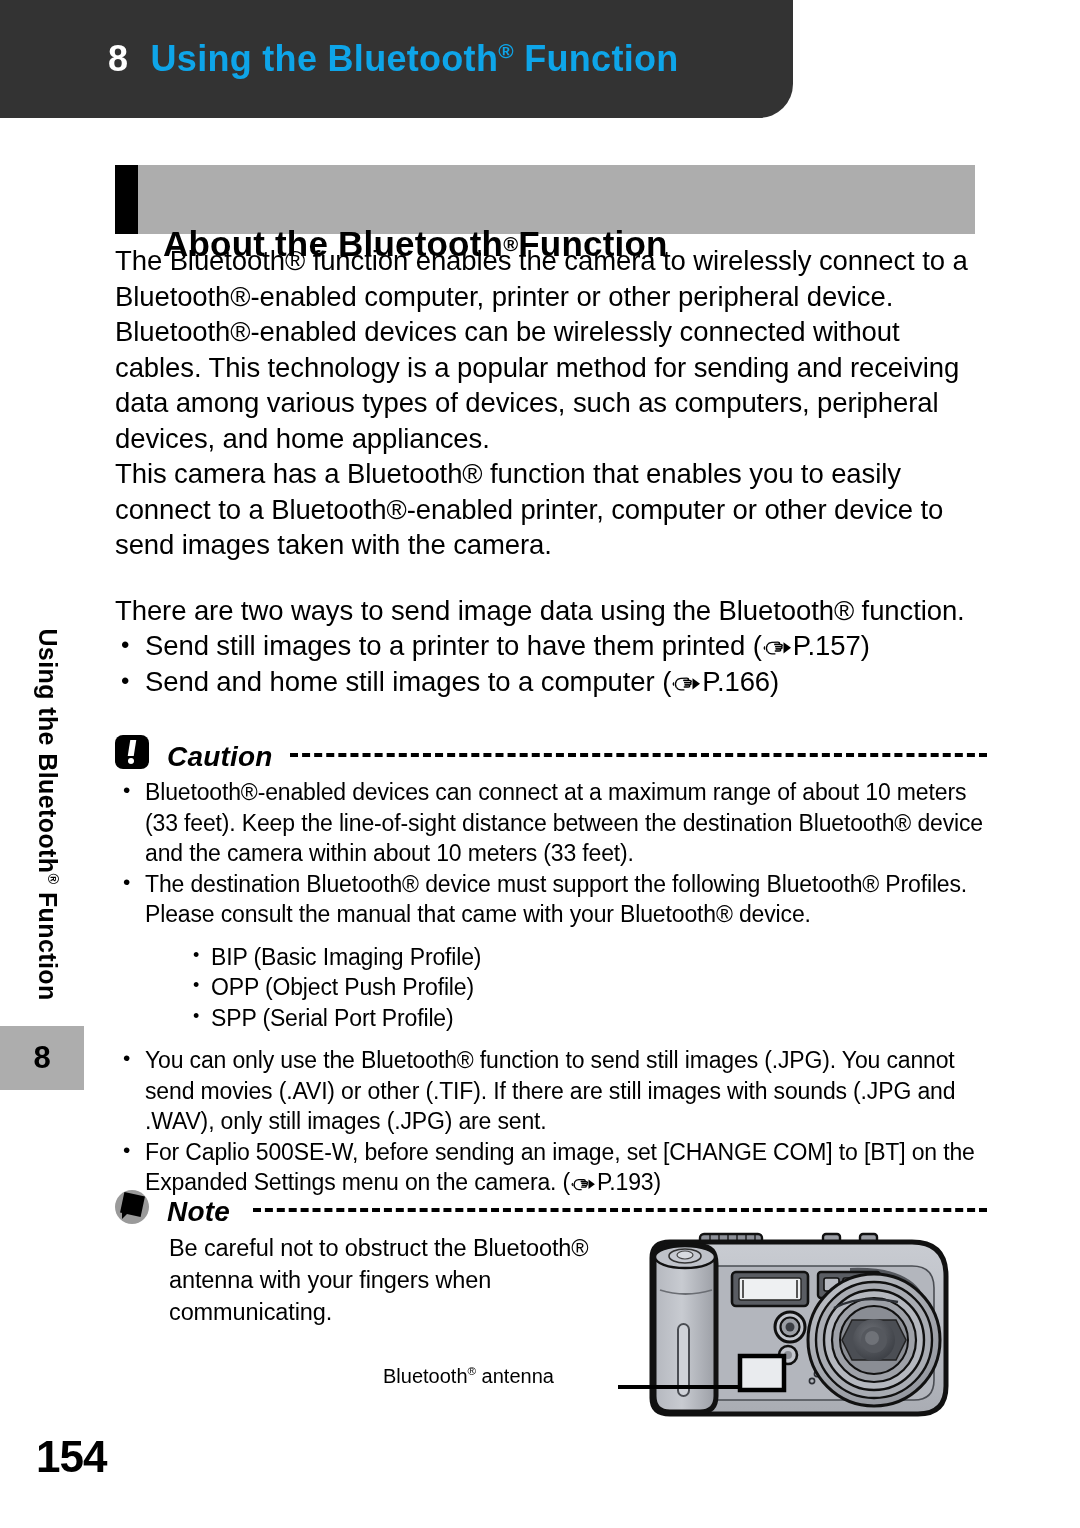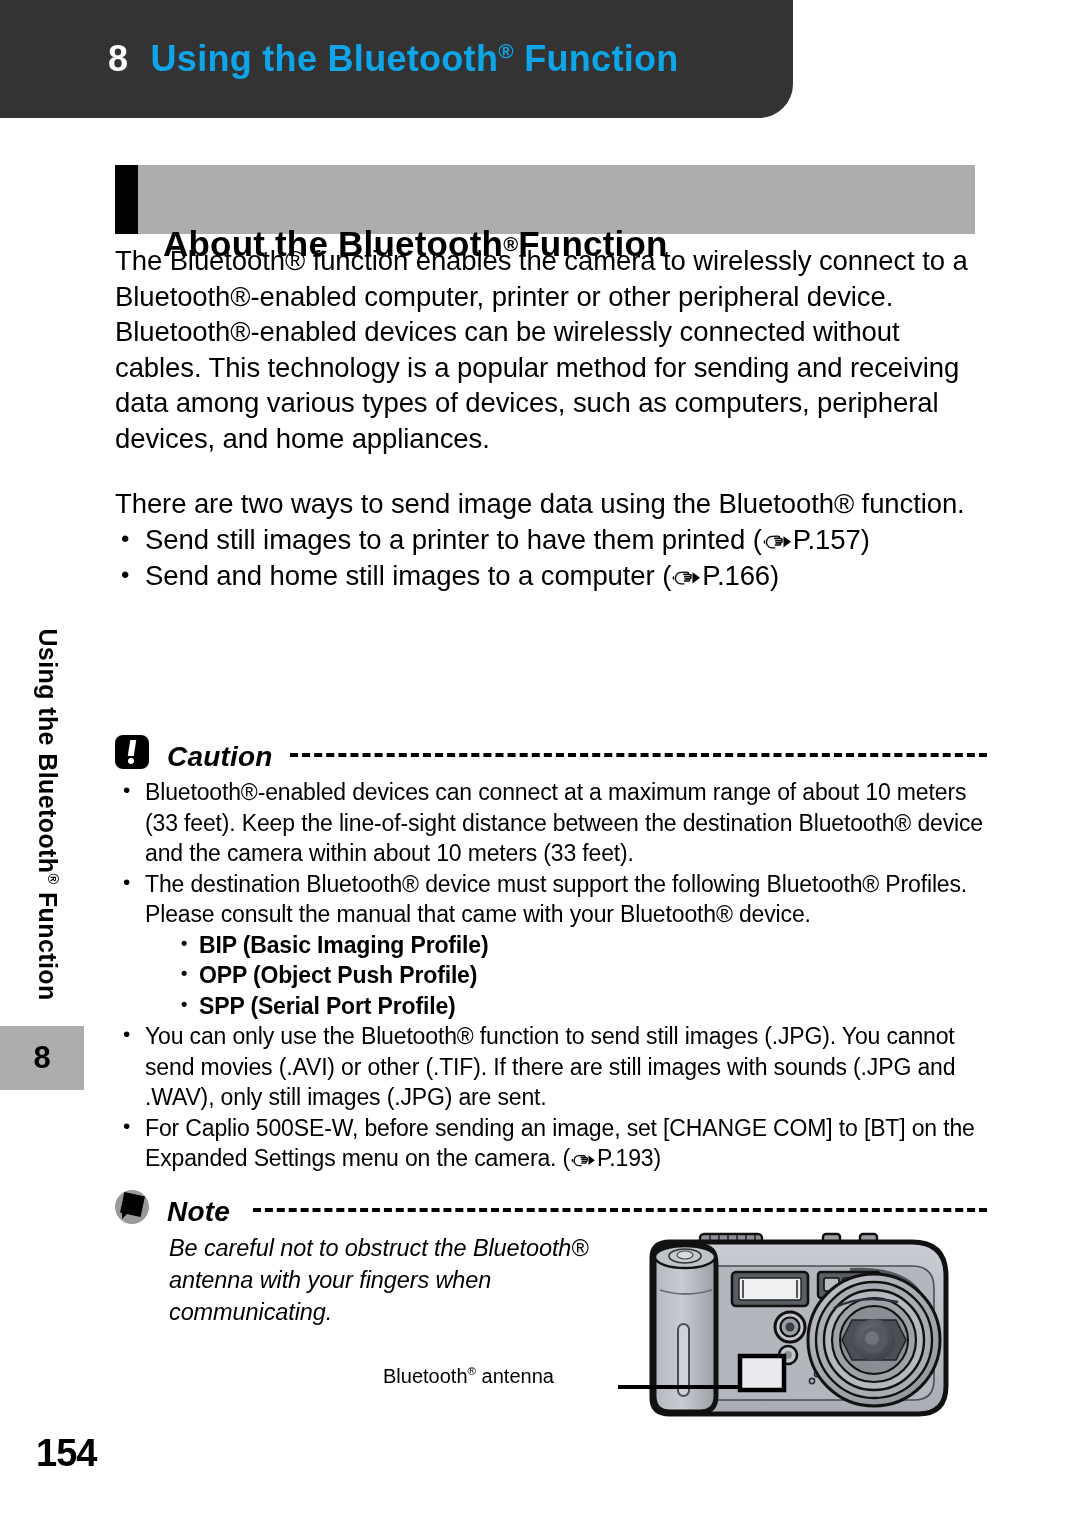--- a/index.html
+++ b/index.html
@@ -244,23 +244,22 @@
   }
   .block-list > li::before {
     content: "\2022";
     position: absolute;
     left: 8px;
     top: -2px;
     font-size: 21px;
   }
   .sub-list {
     list-style: none;
-    margin: 0;
+    margin: 12px;
     padding: 0 0 0 28px;
-    font-weight: bold;
   }
   .sub-list > li {
     font-size: 23px;
     line-height: 30.5px;
     position: relative;
     padding-left: 26px;
     letter-spacing: -0.15px;
   }
   .sub-list > li::before {
     content: "\2022";
@@ -326,21 +325,21 @@
     width: 120px;
     height: 4px;
     background: #000000;
   }
 
   
   .page-number {
     position: absolute;
     left: 36px;
     top: 1432px;
-    font-size: 38px;
+    font-size: 44px;
     font-weight: bold;
     letter-spacing: -1px;
   }
 </style>
 </head>
 <body>
 
 <div class="chapter-bar">
   <div class="chapter-bar-inner">
     <span class="chapter-num">8</span>
@@ -355,20 +354,21 @@
       <span class="reg">®</span>
       <span> Function</span>
     </div>
 </div>
 
 <div class="sidebar-label"><span>Using the Bluetooth</span><span class="reg">®</span><span> Function</span></div>
 <div class="sidebar-chapter-box">8</div>
 
 <div class="body-col">
   <p class="para">The Bluetooth® function enables the camera to wirelessly connect to a Bluetooth®-enabled computer, printer or other peripheral device. Bluetooth®-enabled devices can be wirelessly connected without cables. This technology is a popular method for sending and receiving data among various types of devices, such as computers, peripheral devices, and home appliances.</p>
+  <p class="para">This camera has a Bluetooth® function that enables you to easily connect to a Bluetooth®-enabled printer, computer or other device to send images taken with the camera.</p>
   <p class="para gap">There are two ways to send image data using the Bluetooth® function.</p>
   <ul class="bullet-list">
     <li><span>Send still images to a printer to have them printed (</span><span class="pref"><span class="hand"><svg viewBox="0 0 30 20" width="30" height="20">
               <g fill="none" stroke="#000" stroke-width="1.3">
                 <path d="M3 11.5 Q1.5 10 3 8.6"></path>
                 <path d="M5.2 13.4 q-1.6 -3.4 0.2 -6.6 q1.3 -2.3 4.4 -2.5 l6.2 -0.1 q1.6 0 1.6 1.1 q0 1.1 -1.6 1.1 l-3.6 0"></path>
                 <path d="M12.4 6.5 l6.4 0 q1.5 0 1.5 1.1 q0 1.1 -1.5 1.1 l-5.6 0"></path>
                 <path d="M13.2 8.7 l5.4 0 q1.5 0 1.5 1.1 q0 1.1 -1.5 1.1 l-5 0"></path>
                 <path d="M13.6 10.9 l3.8 0 q1.4 0 1.4 1.05 q0 1.05 -1.4 1.05 l-4.6 0"></path>
                 <path d="M5.4 13.3 q1.4 2.6 4.6 2.6 l3.4 0"></path>
@@ -431,21 +431,21 @@
   <div class="block-head">
     <div class="block-icon">
       <div class="note-icon-circle">
         <div class="note-pencil"></div>
         <div class="note-tip"></div>
       </div>
     </div>
     <div class="block-title">Note</div>
     <div class="block-rule" style="left:138px;"></div>
   </div>
-  <div class="block-body" style="padding-left:54px; width:470px;font-style:italic;">
+  <div class="block-body" style="padding-left:54px; width:470px;">
     <p class="note-text">Be careful not to obstruct the Bluetooth® antenna with your fingers when communicating.</p>
   </div>
 </div>
 
 <div class="camera-figure">
   <svg viewBox="0 0 360 210" width="360" height="210">
     <defs>
       <linearGradient id="bodyG" x1="0" y1="0" x2="0" y2="1">
         <stop offset="0" stop-color="#c9ccd2"></stop>
         <stop offset="0.55" stop-color="#b9bcc3"></stop>

